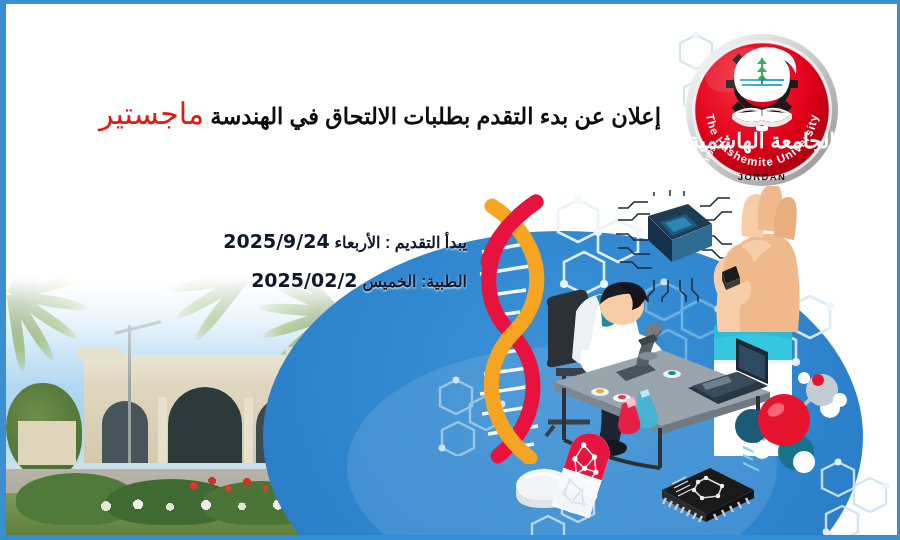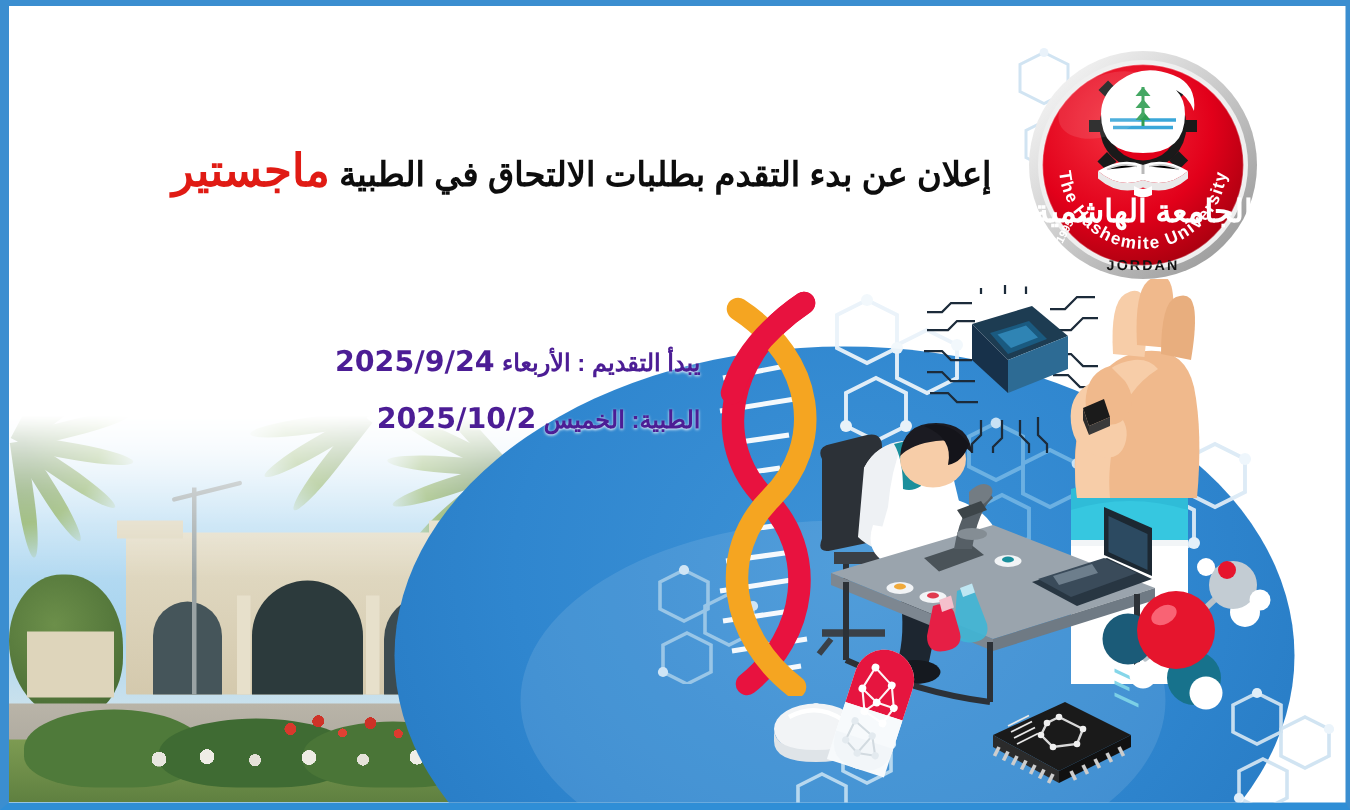--- a/index.html
+++ b/index.html
@@ -103,28 +103,28 @@
   .d6{left:812px;top:452px;}
   .d7{left:672px;top:23px;}
 
   
   .headline{
     position:absolute;right:236px;top:92px;width:640px;text-align:right;
     font-family:"Liberation Sans",sans-serif;font-weight:bold;font-size:22.5px;
     color:#0d0d0d;letter-spacing:-.2px;white-space:nowrap;direction:rtl;
     text-shadow:0 1px 1px rgba(255,255,255,.9);
   }
-  .headline .mj{color:#e01b14;font-size:30px;font-weight:bold;}
+  .headline .mj{color:#e01b14;font-size:30px;font-weight:normal;}
   .subline{
     position:absolute;right:380px;top:152px;width:500px;text-align:right;
     font-weight:bold;font-size:30px;color:#e01b14;white-space:nowrap;direction:rtl;
     text-shadow:0 1px 1px rgba(255,255,255,.9);
   }
   .dates{position:absolute;right:430px;top:226px;width:450px;direction:rtl;text-align:right;}
-  .dline{font-weight:bold;font-size:17.5px;color:#4c1d95;white-space:nowrap;margin-bottom:16px;
+  .dline{font-weight:bold;font-size:17.5px;color:#0f172a;white-space:nowrap;margin-bottom:16px;
     text-shadow:0 1px 2px rgba(255,255,255,.95);}
   .dline .lbl{font-size:16px;}
   .dline .num{font-family:"DejaVu Sans",sans-serif;font-weight:bold;font-size:19px;letter-spacing:-.5px;}
 
   
   .logo{position:absolute;left:676px;top:26px;width:160px;height:160px;}
 </style>
 </head>
 <body>
 
@@ -533,33 +533,33 @@
         <line x1="68" y1="58" x2="71" y2="64"></line>
           <line x1="76" y1="54" x2="79" y2="60"></line>
         <line x1="84" y1="50" x2="87" y2="56"></line>
           <line x1="92" y1="46" x2="95" y2="52"></line>
         <line x1="100" y1="42" x2="103" y2="48"></line>
       </g>
     </svg>
   </div>
 
   <div class="headline">
-    <span>إعلان عن بدء التقدم بطلبات الالتحاق في الطبية</span>
+    <span>إعلان عن بدء التقدم بطلبات الالتحاق في الهندسة</span>
     <span class="mj">ماجستير</span>
   </div>
 
 
   <div class="dates">
     <div class="dline">
       <span class="lbl">يبدأ التقديم : الأربعاء</span>
       <span class="num">2025/9/24</span>
     </div>
     <div class="dline">
       <span class="lbl">الطبية:  الخميس</span>
-      <span class="num">2025/10/2</span>
+      <span class="num">2025/02/2</span>
     </div>
   </div>
 
   <div class="logo">
     <svg width="160" height="160" viewBox="0 0 160 160">
       <defs>
         <radialGradient id="discg" cx="38%" cy="30%" r="75%">
           <stop offset="0%" stop-color="#f4313f"></stop>
           <stop offset="62%" stop-color="#e2001a"></stop>
           <stop offset="100%" stop-color="#a8000f"></stop>

